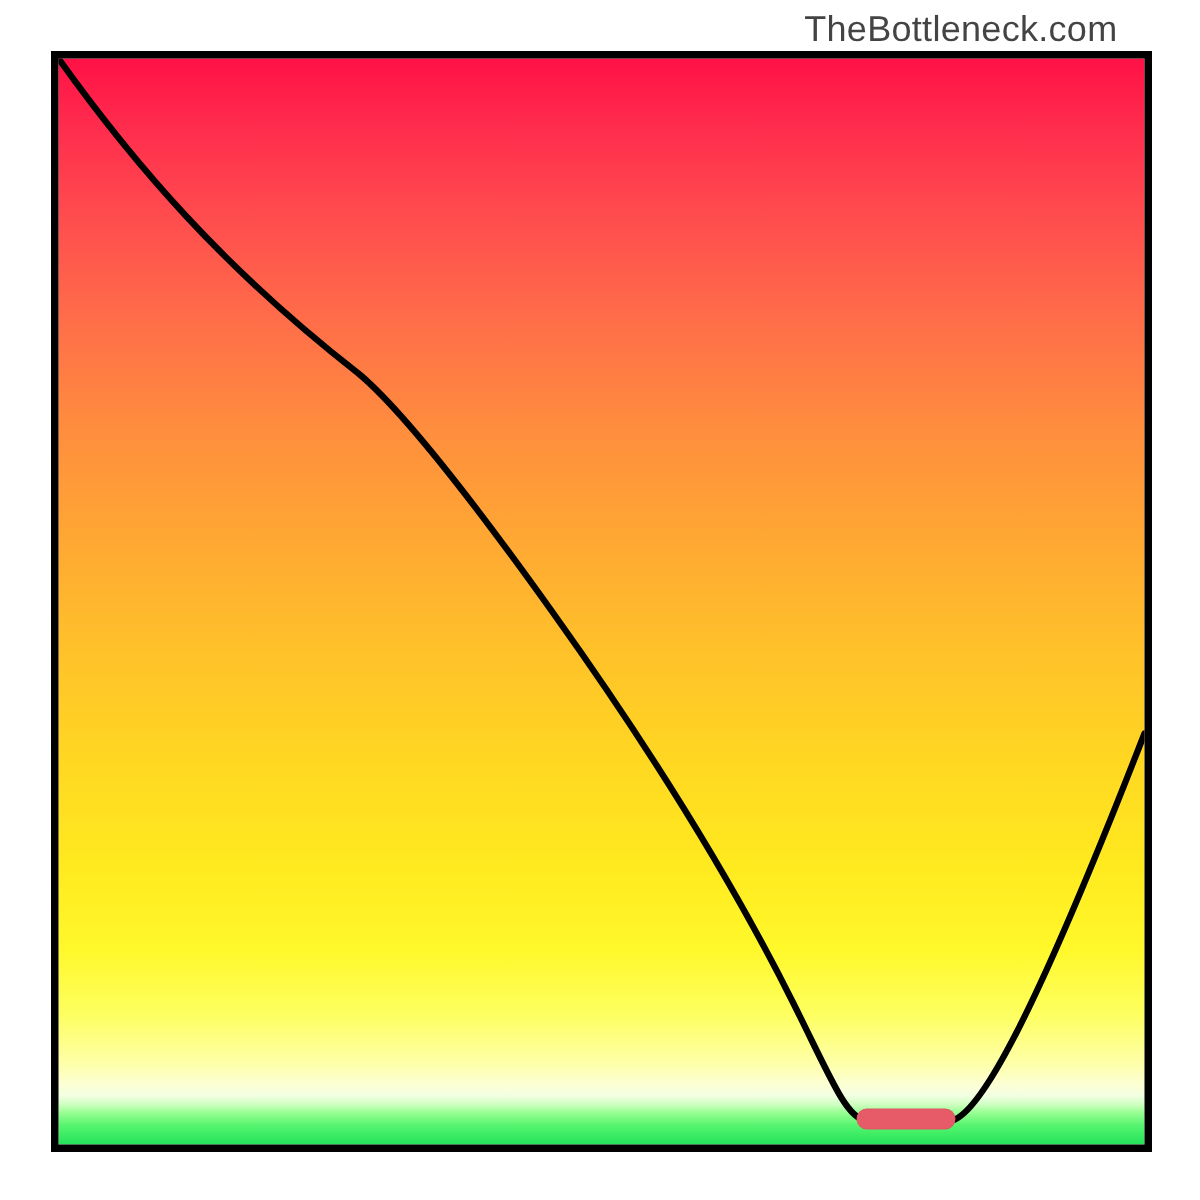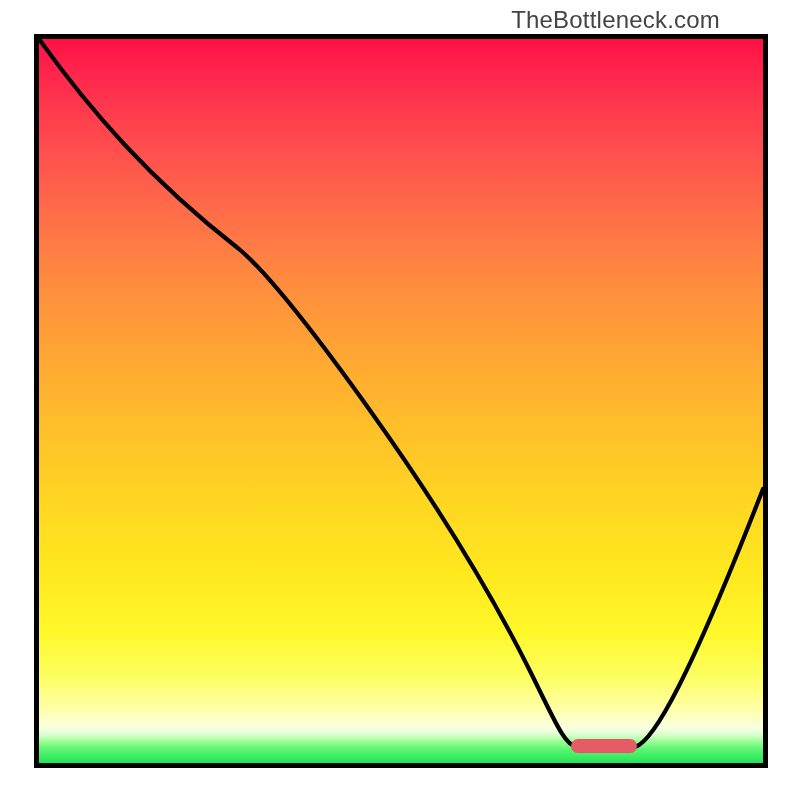--- a/index.html
+++ b/index.html
@@ -8,20 +8,21 @@
     width: 800px;
     height: 800px;
     background: #ffffff;
     font-family: Arial, Helvetica, sans-serif;
     overflow: hidden;
   }
   .stage {
     position: relative;
     width: 732px;
     height: 800px;
+    padding-left: 25px;
   }
   .watermark {
     position: absolute;
     top: 6px;
     right: 12px;
     color: #444;
     font-size: 24px;
     font-weight: 500;
     letter-spacing: 0.2px;
     user-select: none;

